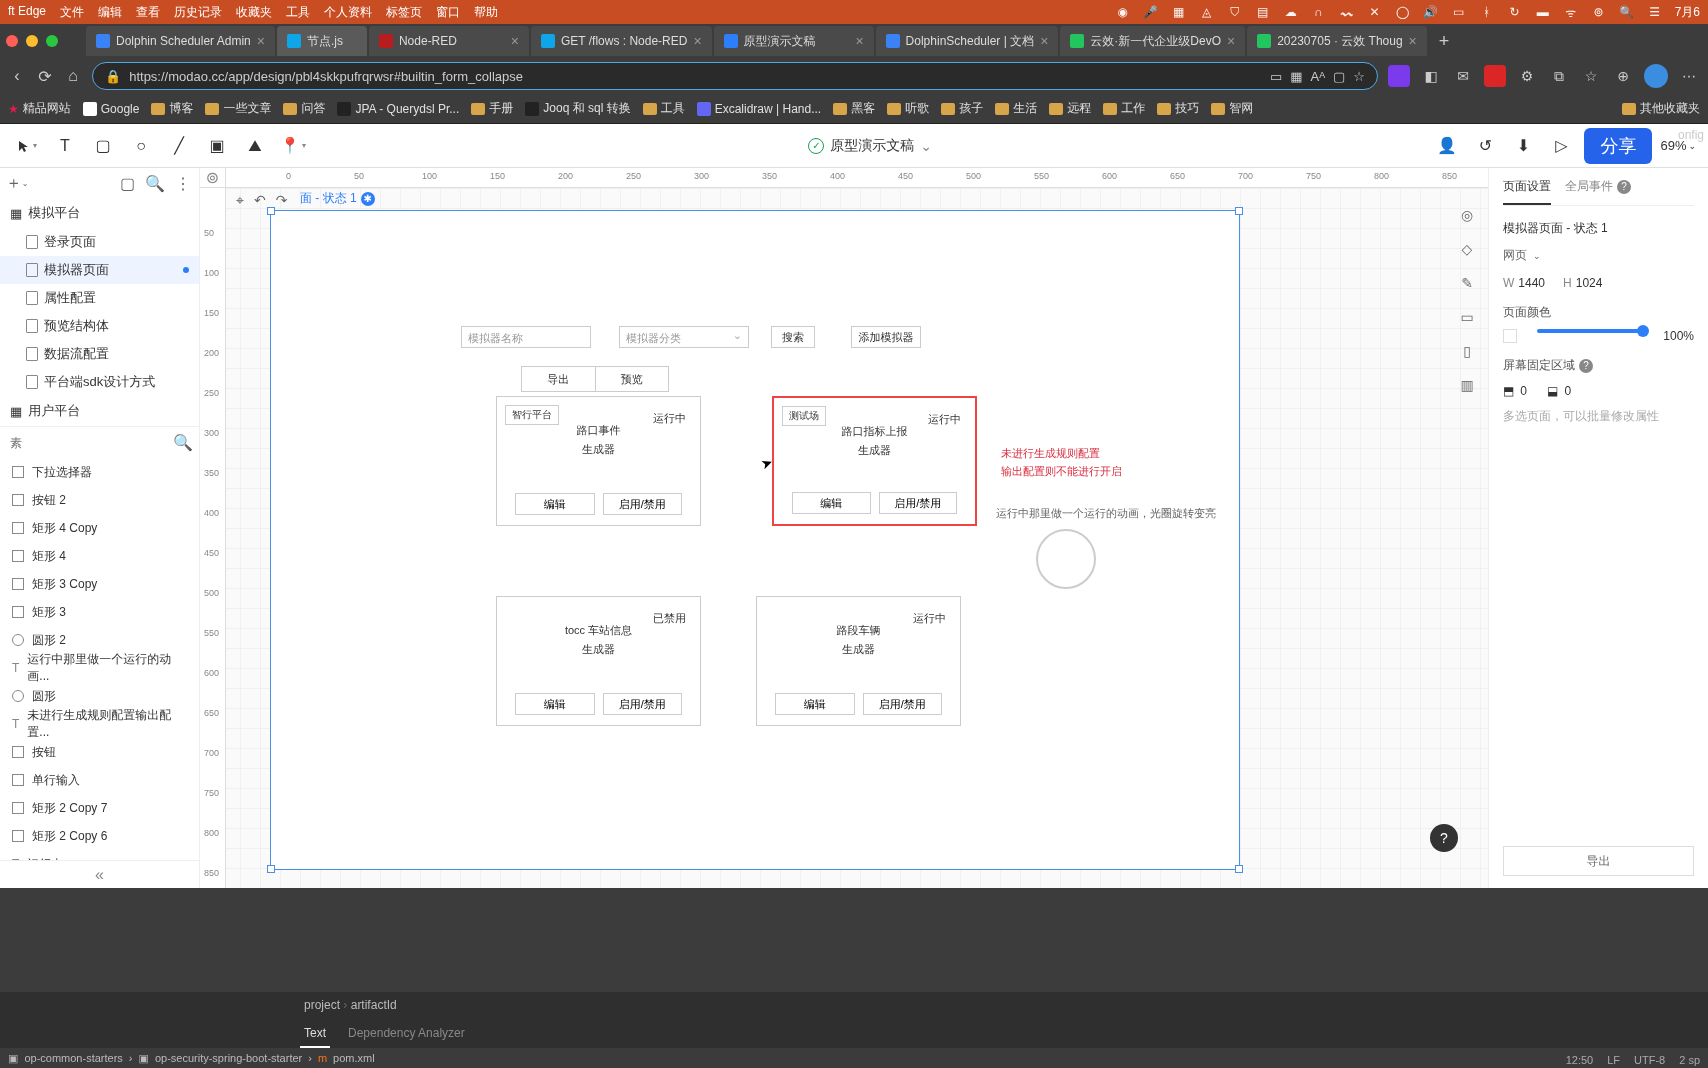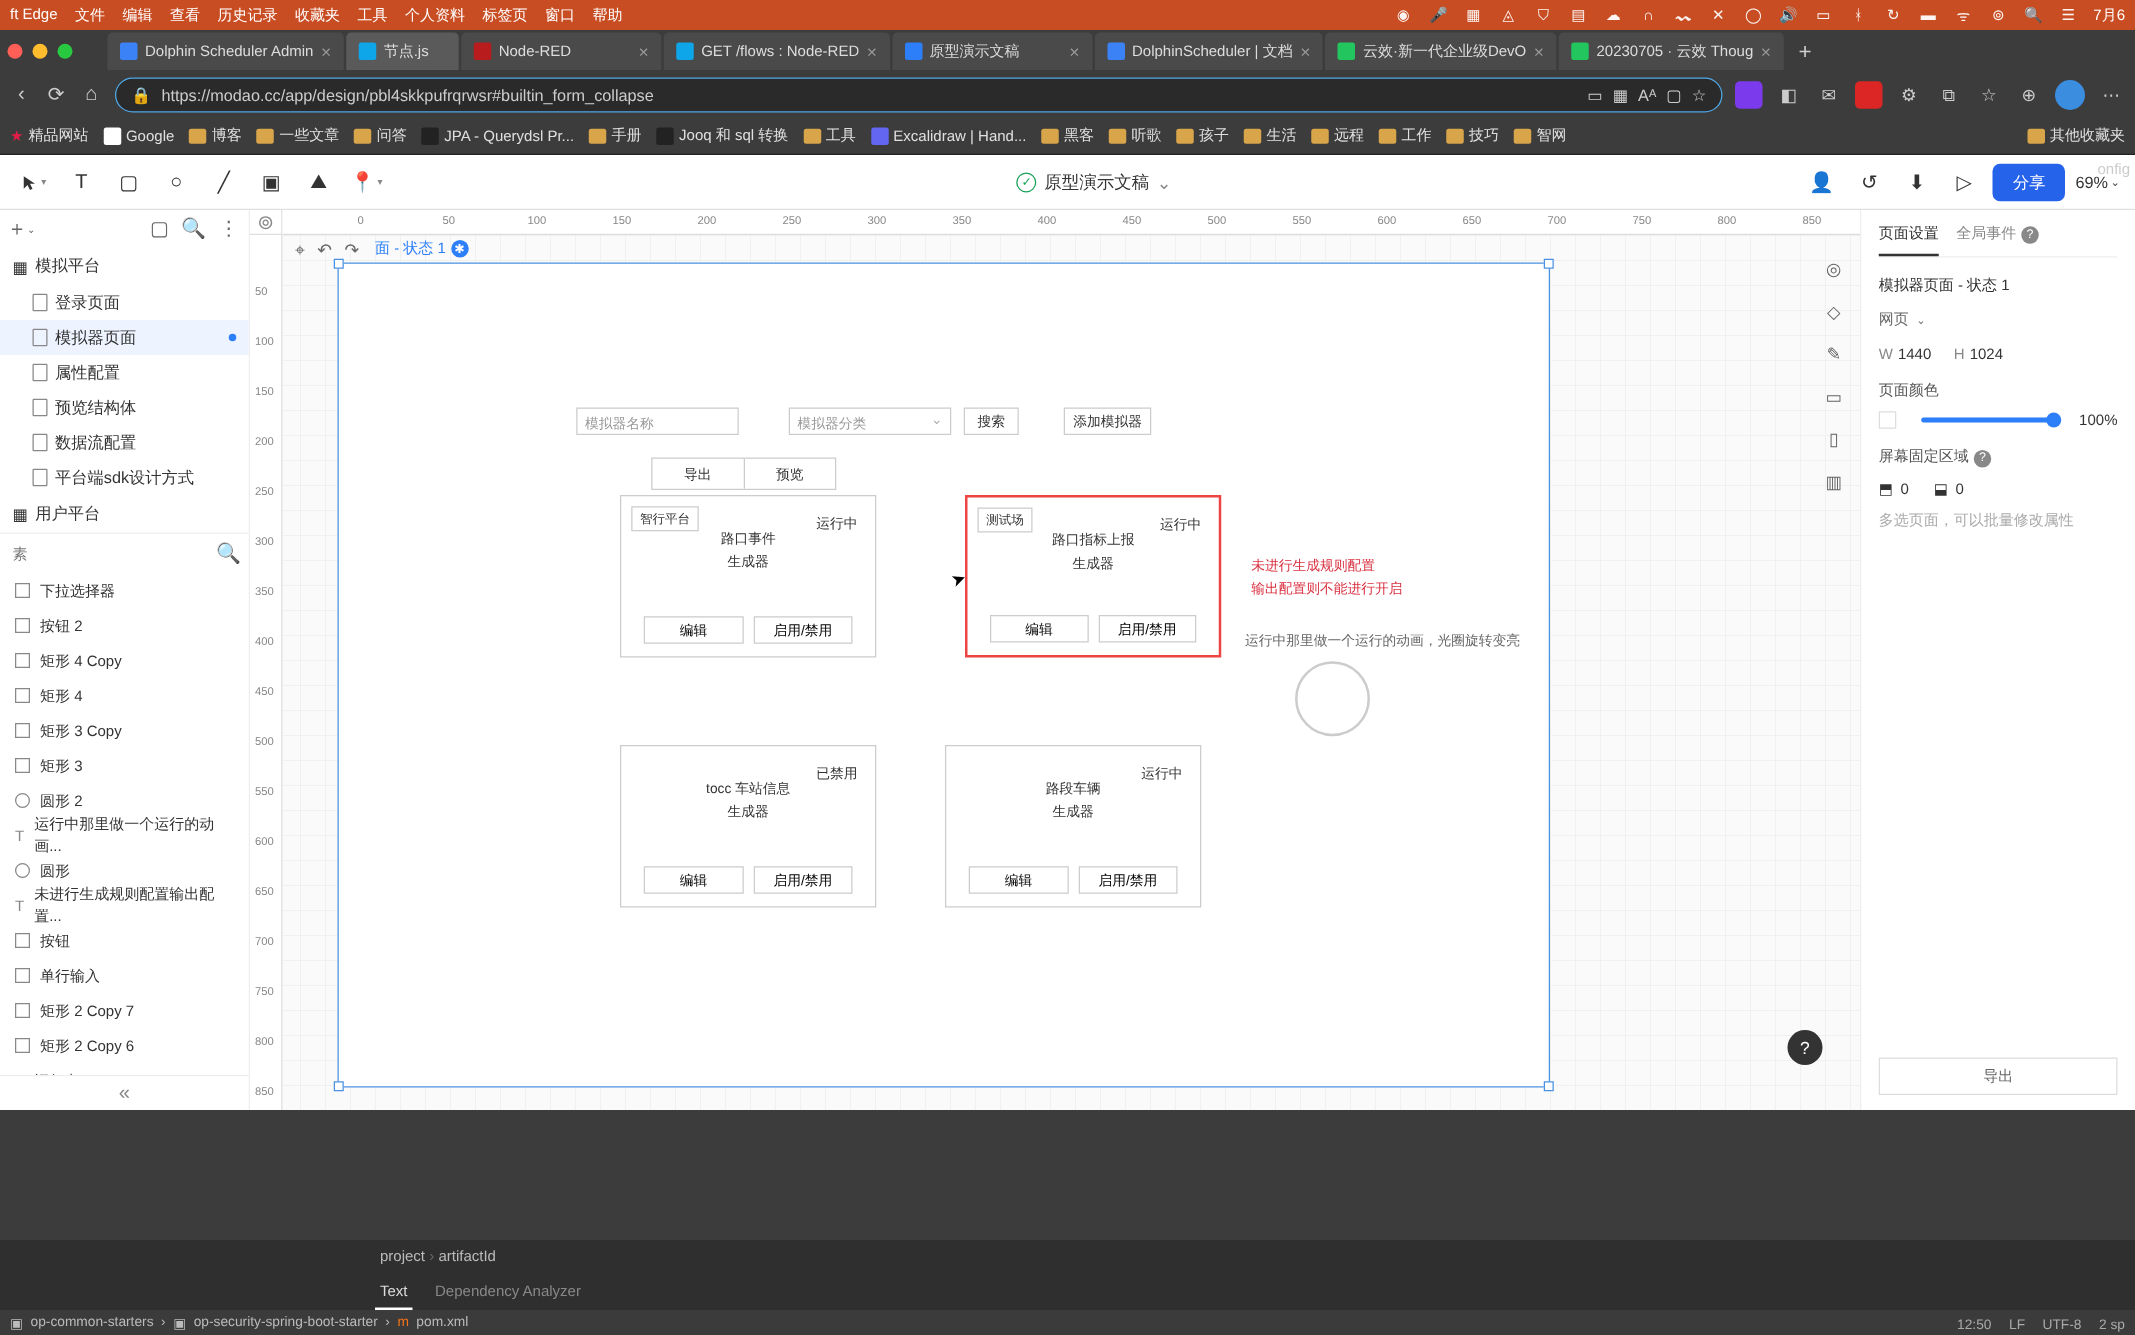--- a/index.html
+++ b/index.html
@@ -36,21 +36,21 @@
 .folder { width: 14px; height: 12px; background: #d8a54a; border-radius: 2px; }
 .favs { width: 14px; height: 14px; border-radius: 2px; }
 .bmrow .spacer { flex: 1; }
 
 
 .apptb { height: 44px; background: #fff; display: flex; align-items: center; padding: 0 12px; gap: 8px; border-bottom: 1px solid #e0e0e0; }
 .tool { width: 30px; height: 30px; display: flex; align-items: center; justify-content: center; color: #333; font-size: 16px; border-radius: 4px; }
 .tool.dd::after { content: "▾"; font-size: 8px; margin-left: 2px; color: #888; }
 .doctitle { margin: 0 auto; display: flex; align-items: center; gap: 6px; font-size: 14px; color: #333; }
 .check { width: 16px; height: 16px; border-radius: 50%; border: 1.5px solid #18a058; color: #18a058; display: flex; align-items: center; justify-content: center; font-size: 10px; }
-.sharebtn { background: #2563eb; color: #fff; padding: 6px 16px; border-radius: 6px; font-size: 13px; border: none; }
+.sharebtn { background: #2563eb; color: #fff; padding: 6px 16px; border-radius: 6px; font-size: 18px; border: none; }
 .zoom { font-size: 13px; color: #333; display: flex; align-items: center; gap: 2px; }
 .right-config { position: absolute; right: 0; top: 126px; color: #ccc; font-size: 12px; padding: 2px 4px; }
 
 
 .workarea { position: relative; height: 720px; background: #fff; display: flex; }
 
 
 .leftpanel { width: 200px; background: #fff; border-right: 1px solid #eee; display: flex; flex-direction: column; }
 .lp-head { height: 30px; display: flex; align-items: center; justify-content: flex-end; padding: 0 8px; gap: 10px; color: #666; }
 .lp-head .plus { margin-right: auto; width: 18px; height: 18px; display: flex; align-items: center; justify-content: center; }
@@ -112,21 +112,21 @@
 .rightpanel { width: 220px; background: #fff; border-left: 1px solid #eee; padding: 10px 14px; font-size: 12px; color: #333; position: relative; }
 .rtabs { display: flex; gap: 14px; border-bottom: 1px solid #eee; }
 .rtab { padding-bottom: 8px; color: #888; }
 .rtab.active { color: #333; border-bottom: 2px solid #333; }
 .qm { width: 14px; height: 14px; border-radius: 50%; background: #888; color: #fff; font-size: 10px; display: inline-flex; align-items: center; justify-content: center; margin-left: 4px; }
 .rp-title { margin: 14px 0 10px; font-size: 12px; color: #333; }
 .typerow { display: flex; align-items: center; gap: 6px; margin: 10px 0; color: #666; }
 .dimrow { display: flex; gap: 18px; margin: 12px 0; text-align: center; }
 .dimrow .lab { color: #888; margin-right: 4px; }
 .sechead { margin: 14px 0 8px; color: #555; }
-.sliderrow { display: flex; align-items: center; gap: 20px; }
+.sliderrow { display: flex; gap: 20px; }
 .slider { flex: 1; height: 4px; background: #eee; border-radius: 2px; position: relative; }
 .slider .fill { position: absolute; left: 0; top: 0; height: 100%; background: #2d7ff9; border-radius: 2px; }
 .slider .knob { position: absolute; top: -4px; width: 12px; height: 12px; border-radius: 50%; background: #2d7ff9; }
 .fixedrow { display: flex; gap: 20px; margin: 10px 0; }
 .fixedrow .item { display: flex; align-items: center; gap: 6px; }
 .hint { color: #aaa; margin-top: 10px; }
 .exportbtn { position: absolute; bottom: 12px; left: 14px; right: 14px; height: 30px; border: 1px solid #ddd; display: flex; align-items: center; justify-content: center; color: #666; }
 
 
 .ide { position: absolute; left: 0; right: 0; bottom: 0; height: 76px; background: #2f2f2f; color: #bbb; font-size: 12px; }
@@ -531,21 +531,21 @@
       <div class="close-dot">✱</div>
     </div>
 
     <div class="artboard">
       <div class="handle hntl"></div>
         <div class="handle hntr"></div>
         <div class="handle hnbl"></div>
         <div class="handle hnbr"></div>
       <div class="canvas-inner">
         <div class="inpbox" style="top:115px;left:190px">模拟器名称</div>
-        <div class="selbox" style="top:115px;left:360px">模拟器分类</div>
+        <div class="selbox" style="top:115px;left:348px">模拟器分类</div>
         <div class="btn" style="top:115px;left:500px;width:44px">搜索</div>
         <div class="btn" style="top:115px;left:580px;width:70px">添加模拟器</div>
         <div class="btngroup" style="top:155px;left:250px;width:148px">
           <div class="half">导出</div>
           <div class="half">预览</div>
         </div>
 
         <div class="card" style="top:185px;left:225px;width:205px;height:130px">
           <div class="tag">智行平台</div>
           <div class="status">运行中</div>

